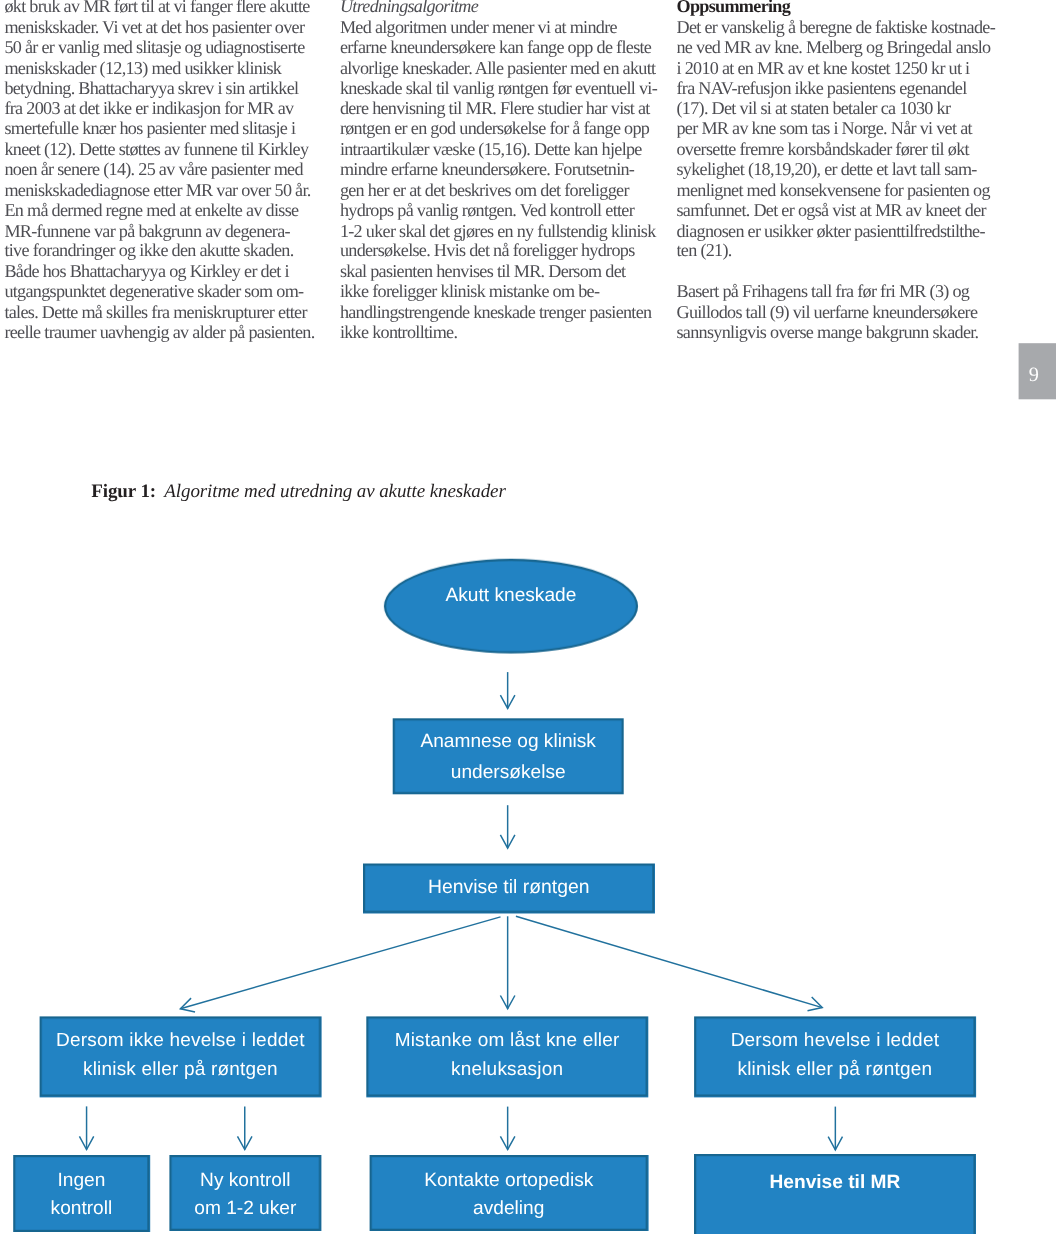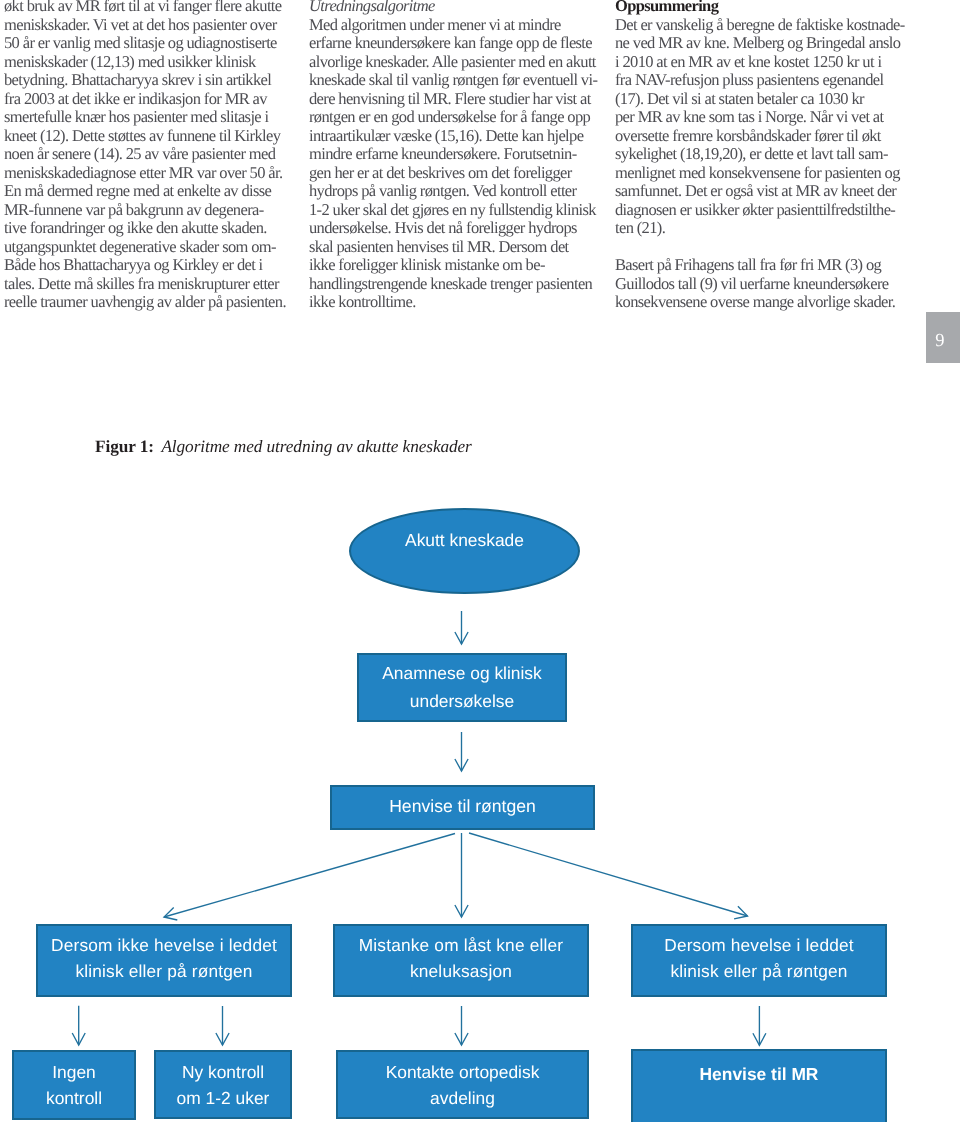--- a/index.html
+++ b/index.html
@@ -15,21 +15,21 @@
   #col-1{left:4px;width:282px;}
   #col-2{left:309px;width:290px;}
   #col-3{left:615px;width:286px;}
 
   #page-number{position:absolute;transform:translateZ(0);left:926px;top:312px;width:34px;height:51px;
                background:#a7a9ac;}
   #page-number .num{position:absolute;transform:translateZ(0);left:9.2px;top:19.5px;color:#ffffff;font-size:18.5px;
                     line-height:18.5px;font-family:"Liberation Serif",serif;}
 
   #figure-caption{position:absolute;transform:translateZ(0);left:83px;top:437px;font-size:17.3px;color:#231f20;
-                  white-space:pre;letter-spacing:-0.1px;margin-left:12px;}
+                  white-space:pre;letter-spacing:-0.1px;}
   #figure-caption .lbl{font-weight:bold;}
   #figure-caption .txt{font-style:italic;}
   #figure-caption .sp{display:inline-block;width:7.5px;}
 
   #flowchart{position:absolute;left:0;top:0;width:960px;height:1122px;}
   .node{position:absolute;box-sizing:border-box;transform:translateZ(0);
         background:#2283c3;border:2.3px solid #17658f;
         color:#ffffff;font-family:"Liberation Sans",sans-serif;text-align:center;}
   .node .txt{position:absolute;transform:translateZ(0);left:0;right:0;}
   .node .tl{display:block;white-space:pre;}
@@ -49,22 +49,22 @@
   <div class="ln">meniskskader (12,13) med usikker klinisk</div>
   <div class="ln">betydning. Bhattacharyya skrev i sin artikkel</div>
   <div class="ln">fra 2003 at det ikke er indikasjon for MR av</div>
   <div class="ln">smertefulle knær hos pasienter med slitasje i</div>
   <div class="ln">kneet (12). Dette støttes av funnene til Kirkley</div>
   <div class="ln">noen år senere (14). 25 av våre pasienter med</div>
   <div class="ln">meniskskadediagnose etter MR var over 50 år.</div>
   <div class="ln">En må dermed regne med at enkelte av disse</div>
   <div class="ln">MR-funnene var på bakgrunn av degenera-</div>
   <div class="ln">tive forandringer og ikke den akutte skaden.</div>
+  <div class="ln">Både hos Bhattacharyya og Kirkley er det i</div>
   <div class="ln">utgangspunktet degenerative skader som om-</div>
-  <div class="ln">Både hos Bhattacharyya og Kirkley er det i</div>
   <div class="ln">tales. Dette må skilles fra meniskrupturer etter</div>
   <div class="ln">reelle traumer uavhengig av alder på pasienten.</div>
 </div>
 <div class="col" id="col-2">
   <div class="hd hd-it">Utredningsalgoritme</div>
   <div class="ln">Med algoritmen under mener vi at mindre</div>
   <div class="ln">erfarne kneundersøkere kan fange opp de fleste</div>
   <div class="ln">alvorlige kneskader. Alle pasienter med en akutt</div>
   <div class="ln">kneskade skal til vanlig røntgen før eventuell vi-</div>
   <div class="ln">dere henvisning til MR. Flere studier har vist at</div>
@@ -78,33 +78,33 @@
   <div class="ln">skal pasienten henvises til MR. Dersom det</div>
   <div class="ln">ikke foreligger klinisk mistanke om be-</div>
   <div class="ln">handlingstrengende kneskade trenger pasienten</div>
   <div class="ln">ikke kontrolltime.</div>
 </div>
 <div class="col" id="col-3">
   <div class="hd hd-bd">Oppsummering</div>
   <div class="ln">Det er vanskelig å beregne de faktiske kostnade-</div>
   <div class="ln">ne ved MR av kne. Melberg og Bringedal anslo</div>
   <div class="ln">i 2010 at en MR av et kne kostet 1250 kr ut i</div>
-  <div class="ln">fra NAV-refusjon pluss pasientens egenandel</div>
+  <div class="ln">fra NAV-refusjon ikke pasientens egenandel</div>
   <div class="ln">(17). Det vil si at staten betaler ca 1030 kr</div>
   <div class="ln">per MR av kne som tas i Norge. Når vi vet at</div>
   <div class="ln">oversette fremre korsbåndskader fører til økt</div>
   <div class="ln">sykelighet (18,19,20), er dette et lavt tall sam-</div>
   <div class="ln">menlignet med konsekvensene for pasienten og</div>
   <div class="ln">samfunnet. Det er også vist at MR av kneet der</div>
   <div class="ln">diagnosen er usikker økter pasienttilfredstilthe-</div>
   <div class="ln">ten (21).</div>
   <div class="gap"></div>
   <div class="ln">Basert på Frihagens tall fra før fri MR (3) og</div>
   <div class="ln">Guillodos tall (9) vil uerfarne kneundersøkere</div>
-  <div class="ln">konsekvensene overse mange alvorlige skader.</div>
+  <div class="ln">sannsynligvis overse mange bakgrunn skader.</div>
 </div>
 </div>
 
 <div id="page-number">
   <span class="num">9</span>
 </div>
 
 <div id="figure-caption"><span class="lbl">Figur 1:</span><span class="sp"> </span><span class="txt">Algoritme med utredning av akutte kneskader</span></div>
 
 <div id="flowchart">

